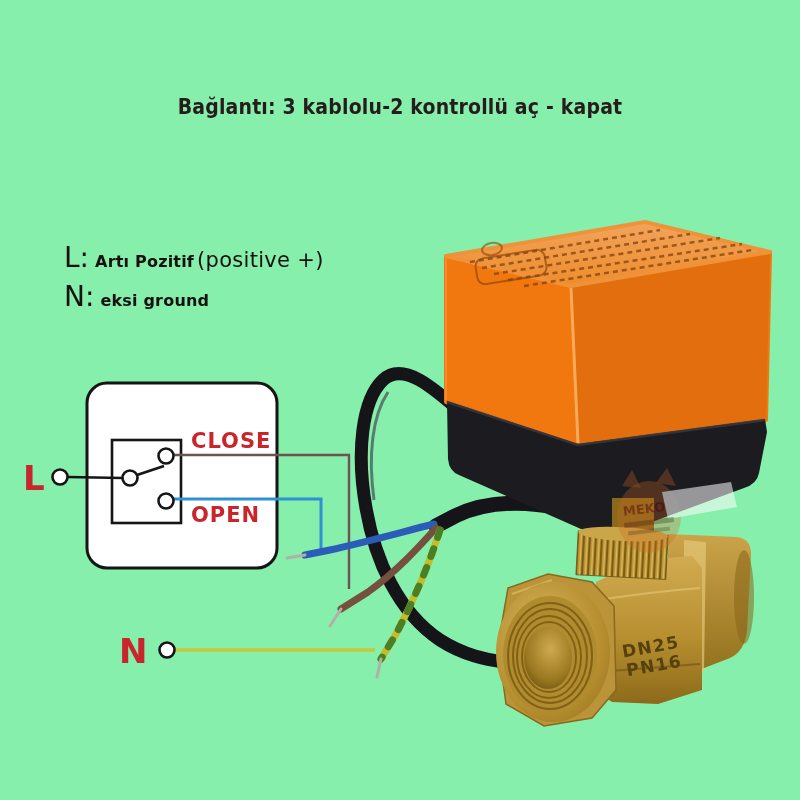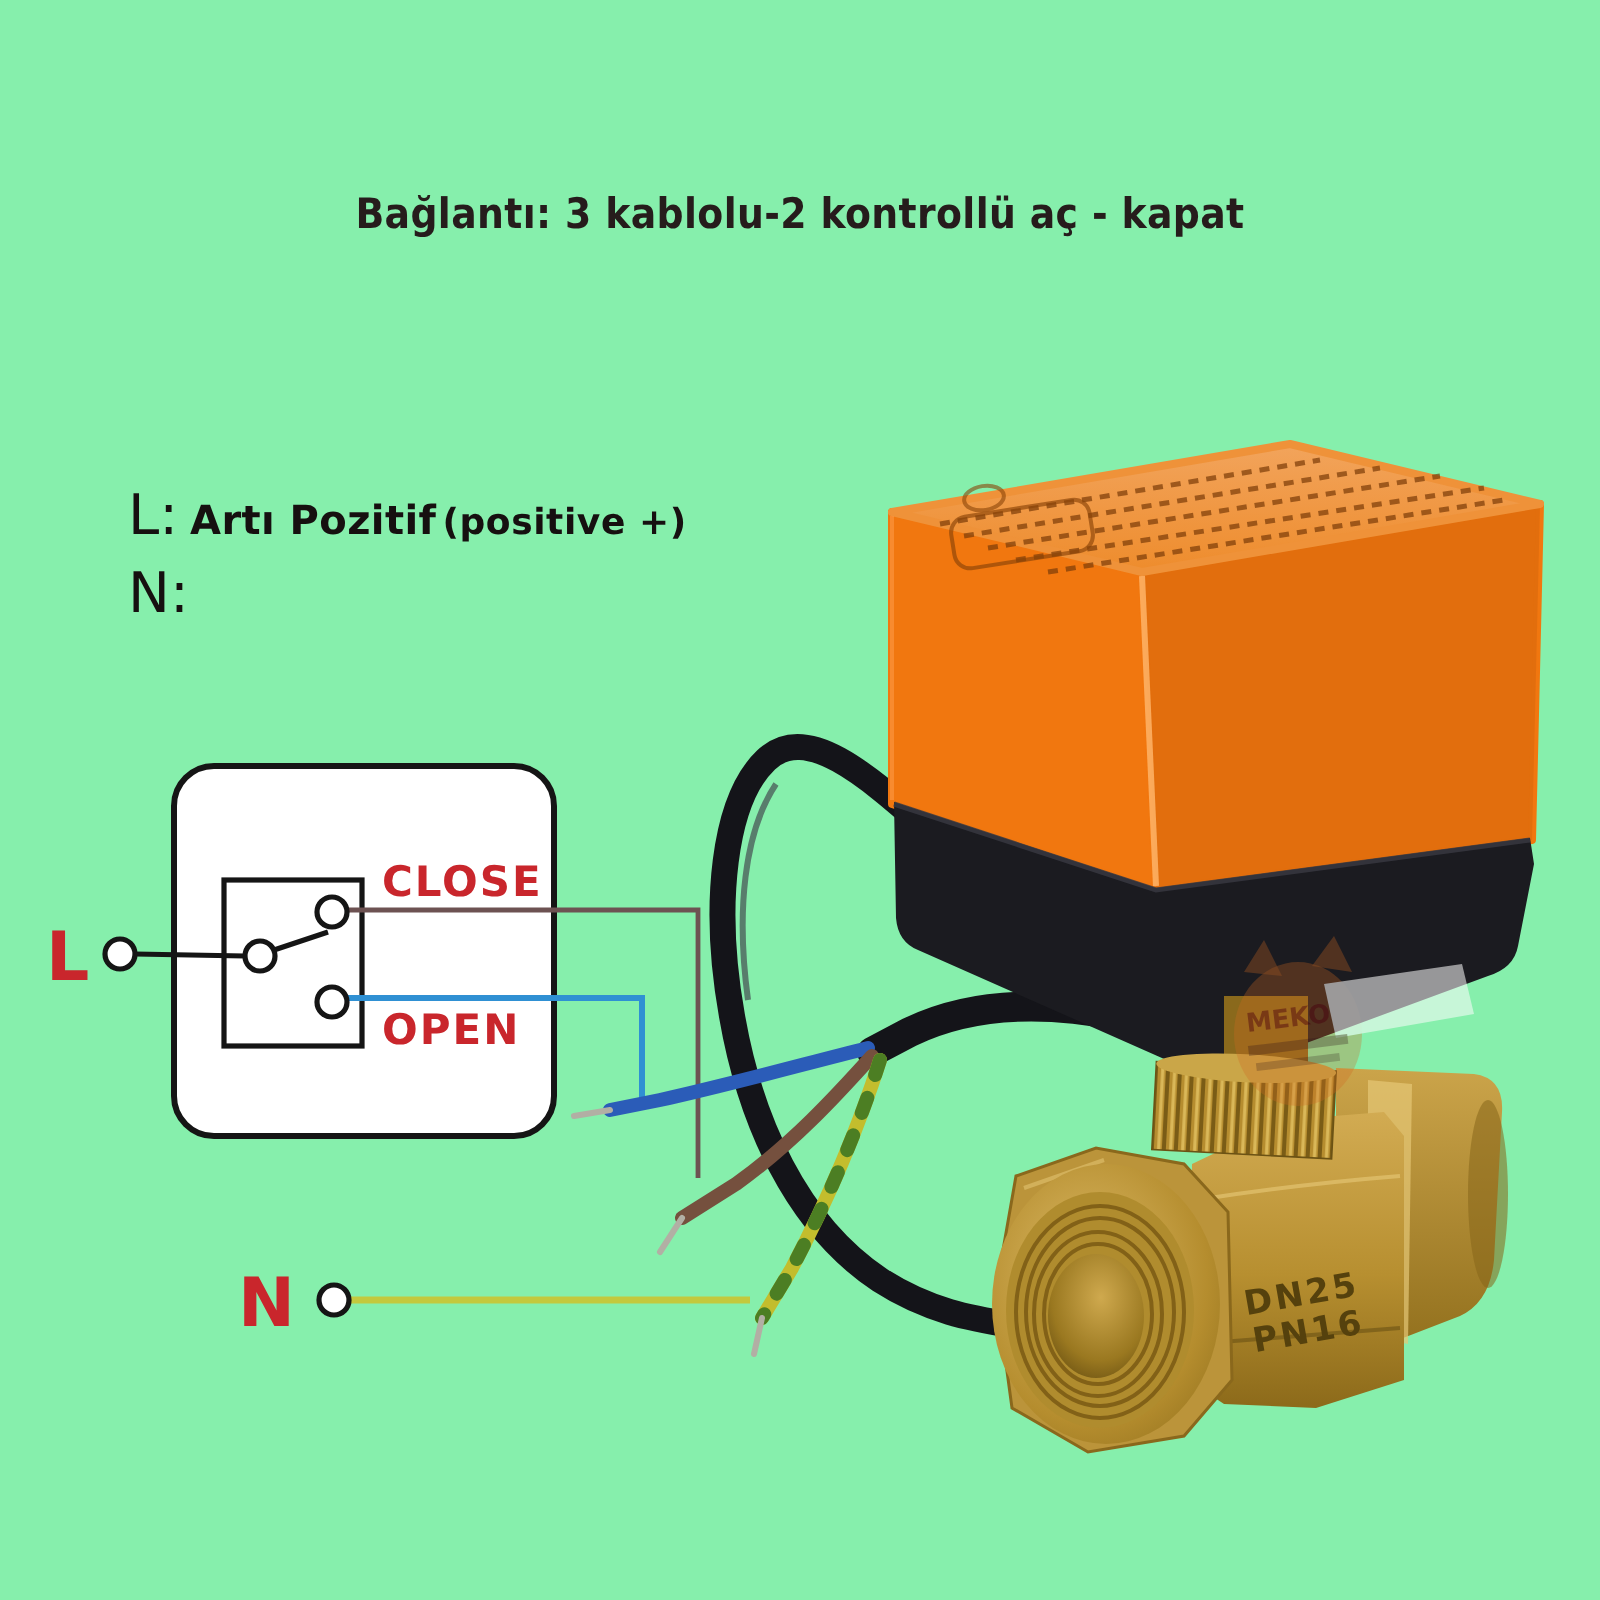--- a/index.html
+++ b/index.html
@@ -5,42 +5,43 @@
   html,body{margin:0;padding:0;background:#ffffff;}
   #stage{position:relative;width:800px;height:800px;background:#86efac;overflow:hidden;
          font-family:"DejaVu Sans","Liberation Sans",sans-serif;}
   #title{position:absolute;left:0;right:0;top:95px;text-align:center;}
   #title .inner{display:inline-block;transform:scaleX(.9);transform-origin:center;
         font-size:21px;font-weight:bold;color:#261c1c;letter-spacing:.2px;white-space:nowrap;}
   .legend-line{position:absolute;display:flex;align-items:baseline;color:#161010;white-space:nowrap;}
   #legend1{left:64px;top:241px;}
   #legend2{left:64px;top:280px;}
   .lg-terminal{font-size:28px;font-weight:400;margin-right:6px;}
-  .lg-tr{font-size:20px;font-weight:bold;margin-right:3px;letter-spacing:.2px;}
-  .lg-en{font-size:18px;font-weight:700;letter-spacing:.3px;}
+  .lg-tr{font-size:16px;font-weight:bold;margin-right:3px;letter-spacing:.2px;}
+  .lg-en{font-size:21px;font-weight:400;letter-spacing:.3px;}
   svg{position:absolute;left:0;top:0;}
   svg text{font-family:"DejaVu Sans","Liberation Sans",sans-serif;}
   .red-label{font-weight:bold;}
 </style>
 </head>
 <body>
 
 <div id="stage">
 
   <div id="title">
     <span class="inner">Bağlantı: 3 kablolu-2 kontrollü aç - kapat</span>
   </div>
 
   <div id="legend1" class="legend-line">
     <span class="lg-terminal">L:</span>
     <span class="lg-tr">Artı Pozitif</span>
     <span class="lg-en">(positive +)</span>
   </div>
   <div id="legend2" class="legend-line">
     <span class="lg-terminal">N:</span>
+    <span class="lg-tr">eksi ground</span>
   </div>
 
   <svg width="800" height="800" viewBox="0 0 800 800">
     <defs>
       <linearGradient id="gTopFace" x1="0" y1="0" x2="0" y2="1">
         <stop offset="0" stop-color="#f2a45c"></stop>
           <stop offset="1" stop-color="#ee8c2c"></stop>
       </linearGradient>
       <linearGradient id="gBody" x1="0" y1="0" x2="0" y2="1">
         <stop offset="0" stop-color="#d2ab52"></stop>

